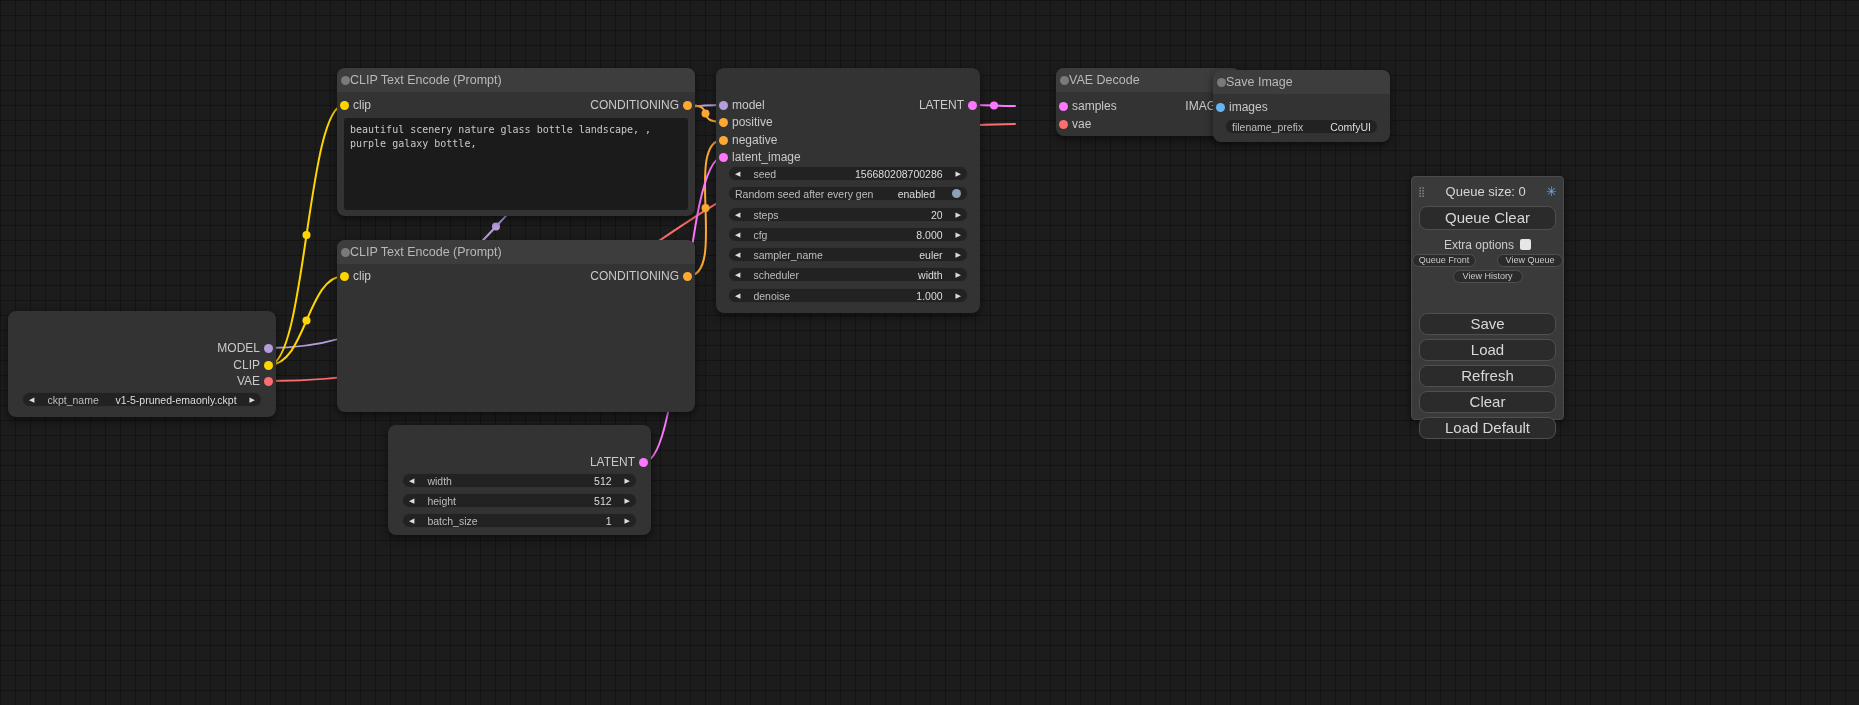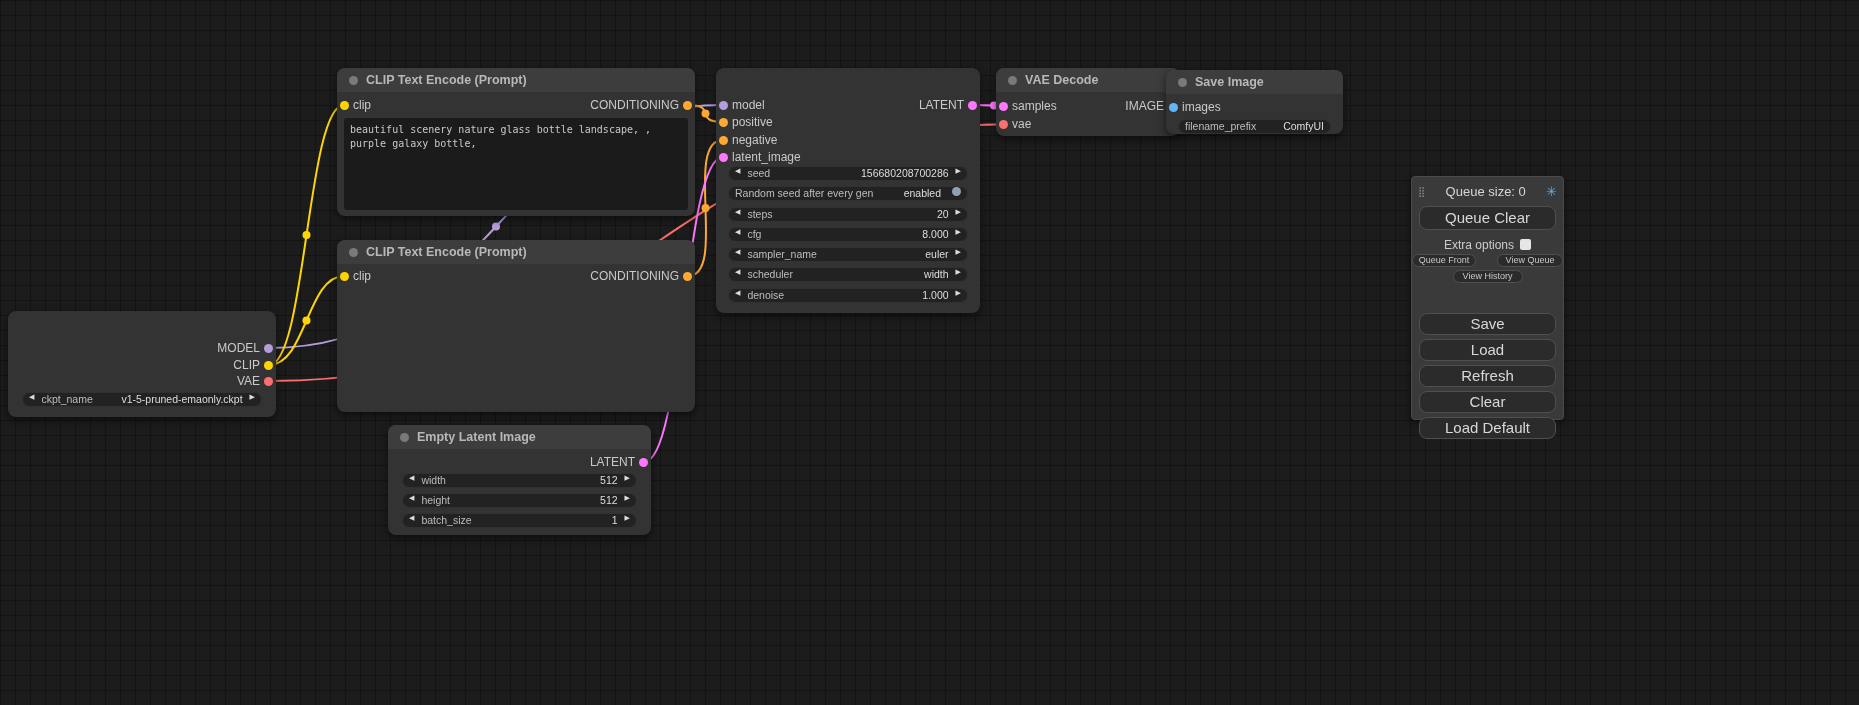--- a/index.html
+++ b/index.html
@@ -11,36 +11,36 @@
       linear-gradient(90deg, rgba(0,0,0,0.28) 1px, transparent 1px);
     background-size:15px 15px;
     font-family:"Liberation Sans",sans-serif;
   }
   .wires{position:absolute;left:0;top:0;z-index:1;}
   .wires path{fill:none;stroke-width:2;stroke-linecap:round;}
 
   .node{position:absolute;background:#333333;border-radius:8px;z-index:2;
         box-shadow:0 3px 9px rgba(0,0,0,.55);}
   .node-title{height:24px;background:#3d3d3d;border-radius:8px 8px 0 0;
-        display:flex;align-items:center;padding:0 12px;gap:8px;font-weight:bold;}
+        display:flex;align-items:center;padding:0 4px;}
   .title-dot{width:9px;height:9px;border-radius:50%;background:#7a7a7a;flex:none;}
   .title-text{color:#b8b8b8;font-size:12.5px;white-space:nowrap;}
 
   .slot{position:absolute;height:14px;display:flex;align-items:center;
         font-size:12px;color:#c9c9c9;white-space:nowrap;}
   .slot.in{left:0;padding-left:16px;}
   .slot.out{right:0;padding-right:16px;}
   .slot-dot{position:absolute;width:9px;height:9px;border-radius:50%;top:2.5px;}
   .slot.in .slot-dot{left:3px;}
   .slot.out .slot-dot{right:3px;}
 
   .widget{position:absolute;height:15px;background:#222222;
         border:1px solid rgba(255,255,255,.07);border-radius:8px;
-        display:flex;align-items:flex-start;font-size:10.5px;color:#bdbdbd;
-        padding:0 6px;box-sizing:border-box;gap:7px;cursor:pointer;}
+        display:flex;align-items:center;font-size:10.5px;color:#bdbdbd;
+        padding:0 6px;box-sizing:border-box;gap:13px;cursor:pointer;}
   .widget .arrow{font-size:7px;color:#dddddd;line-height:1;flex:none;}
   .widget .wvalue{margin-left:auto;color:#dddddd;}
   .toggle-dot{width:9px;height:9px;border-radius:50%;flex:none;margin-left:4px;}
 
   .prompt-textarea{position:absolute;background:#1b1b1b;border:none;border-radius:3px;
         color:#c9c9c9;font:10px/1.4 "DejaVu Sans Mono",monospace;
         padding:5px 6px;resize:none;box-sizing:border-box;outline:none;}
 
   .queue-panel{position:absolute;left:1411px;top:176px;width:153px;height:244px;
         background:#3a3a3a;border:1px solid #4a4a4a;border-radius:4px;
@@ -137,24 +137,20 @@
       <span class="slot-dot" style="background-color: rgb(255, 213, 0);"></span>
       <span>clip</span>
     </div>
     <div class="slot out" style="top:29px">
       <span>CONDITIONING</span>
       <span class="slot-dot" style="background-color: rgb(255, 169, 49);"></span>
     </div>
   </div>
 
   <div class="node" style="left:388px;top:425px;width:263px;height:110px">
-    <div class="node-title">
-      <span class="title-dot"></span>
-      <span class="title-text">Empty Latent Image</span>
-    </div>
     <div class="slot out" style="top:30px">
       <span>LATENT</span>
       <span class="slot-dot" style="background-color: rgb(255, 119, 255);"></span>
     </div>
     <div class="widget" style="left:14px;top:48px;width:235px">
       <span class="arrow">◀</span>
       <span class="wlabel">width</span>
       <span class="wvalue">512</span>
       <span class="arrow">▶</span>
     </div>
@@ -230,40 +226,40 @@
       <span class="arrow">▶</span>
     </div>
     <div class="widget" style="left:12px;top:220px;width:240px">
       <span class="arrow">◀</span>
       <span class="wlabel">denoise</span>
       <span class="wvalue">1.000</span>
       <span class="arrow">▶</span>
     </div>
   </div>
 
-  <div class="node" style="left:996px;top:68px;width:184px;height:68px">
+  <div class="node" style="left:1056px;top:68px;width:184px;height:68px">
     <div class="node-title">
       <span class="title-dot"></span>
       <span class="title-text">VAE Decode</span>
     </div>
     <div class="slot in" style="top:31px">
       <span class="slot-dot" style="background-color: rgb(255, 119, 255);"></span>
       <span>samples</span>
     </div>
     <div class="slot in" style="top:49px">
       <span class="slot-dot" style="background-color: rgb(255, 110, 110);"></span>
       <span>vae</span>
     </div>
     <div class="slot out" style="top:31px">
       <span>IMAGE</span>
       <span class="slot-dot" style="background-color: rgb(100, 181, 246);"></span>
     </div>
   </div>
 
-  <div class="node" style="left:1166px;top:70px;width:177px;height:64px">
+  <div class="node" style="left:1213px;top:70px;width:177px;height:72px">
     <div class="node-title">
       <span class="title-dot"></span>
       <span class="title-text">Save Image</span>
     </div>
     <div class="slot in" style="top:30px">
       <span class="slot-dot" style="background-color: rgb(100, 181, 246);"></span>
       <span>images</span>
     </div>
     <div class="widget" style="left:12px;top:49px;width:153px">
       <span class="wlabel">filename_prefix</span>

